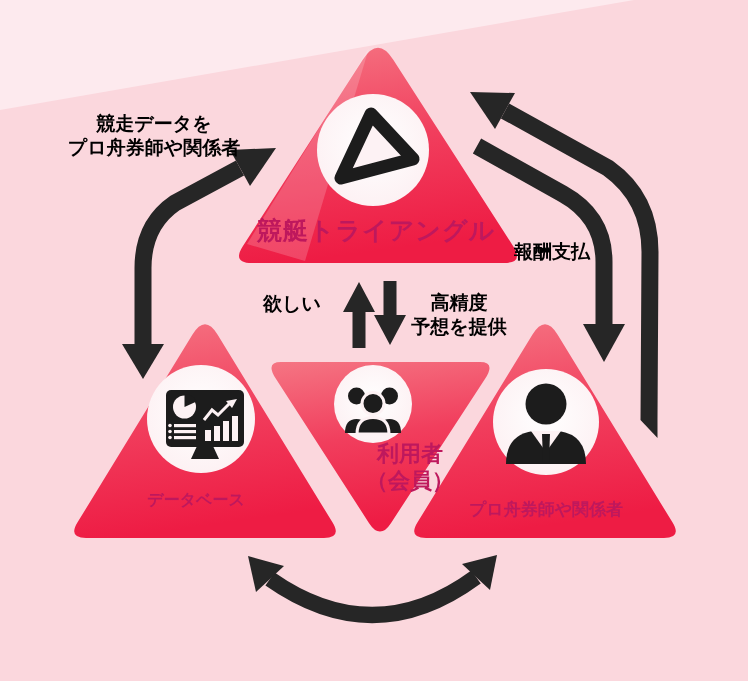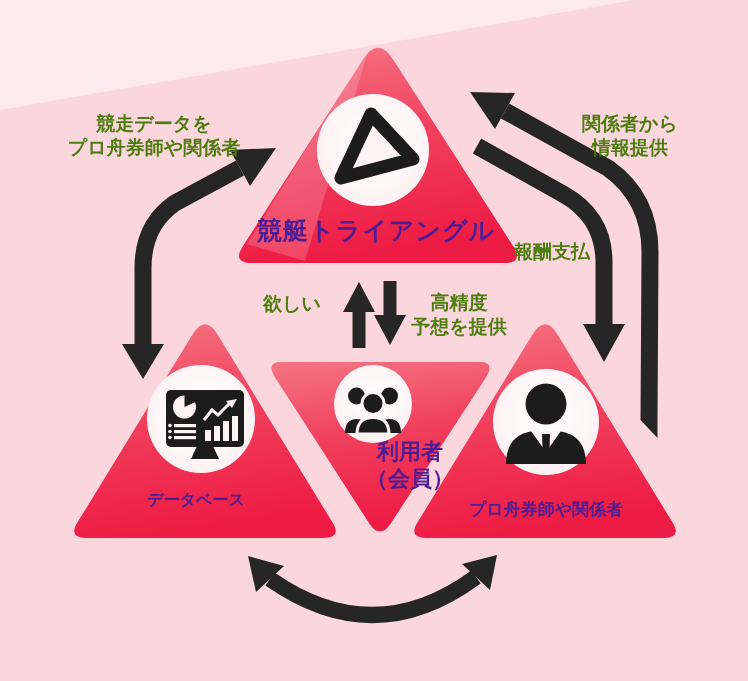--- a/index.html
+++ b/index.html
@@ -14,25 +14,25 @@
     position:absolute;left:0;top:0;width:748px;height:681px;
     background:#fdeaee;
     clip-path:polygon(0 0,634px 0,0 110px);
   }
   svg.canvas{position:absolute;left:0;top:0;}
   .txt{
     position:absolute;
     transform:translateX(-50%);
     text-align:center;
     font-weight:700;
-    color:#4d7c0f;
+    color:#000000;
     white-space:nowrap;
   }
   .anno{font-size:19px;line-height:24px;}
-  .node-label{color:#4c1d95;font-family:Liberation Mono, monospace;}
+  .node-label{color:#be185d;}
   .hub-label{font-size:25px;letter-spacing:1px;}
   .users-label{font-size:22px;line-height:27px;}
   .db-label{font-size:16px;}
   .experts-label{font-size:17px;}
   .line{display:block;}
 </style>
 </head>
 <body>
 
 <div class="stage">
@@ -149,24 +149,20 @@
 
   <div class="txt node-label db-label" style="left:196px;top:490px;">データベース</div>
 
   <div class="txt node-label experts-label" style="left:546px;top:498px;">プロ舟券師や関係者</div>
 
   <div class="txt anno" style="left:154px;top:112px;">
     <span class="line">競走データを</span>
     <span class="line">プロ舟券師や関係者</span>
   </div>
 
-  <div class="txt anno" style="left:630px;top:112px;">
-    <span class="line">関係者から</span>
-    <span class="line">情報提供</span>
-  </div>
 
   <div class="txt anno" style="left:552px;top:240px;">報酬支払</div>
 
   <div class="txt anno" style="left:292px;top:292px;">
     <span class="line">欲しい</span>
   </div>
 
   <div class="txt anno" style="left:459px;top:291px;">
     <span class="line">高精度</span>
     <span class="line">予想を提供</span>

